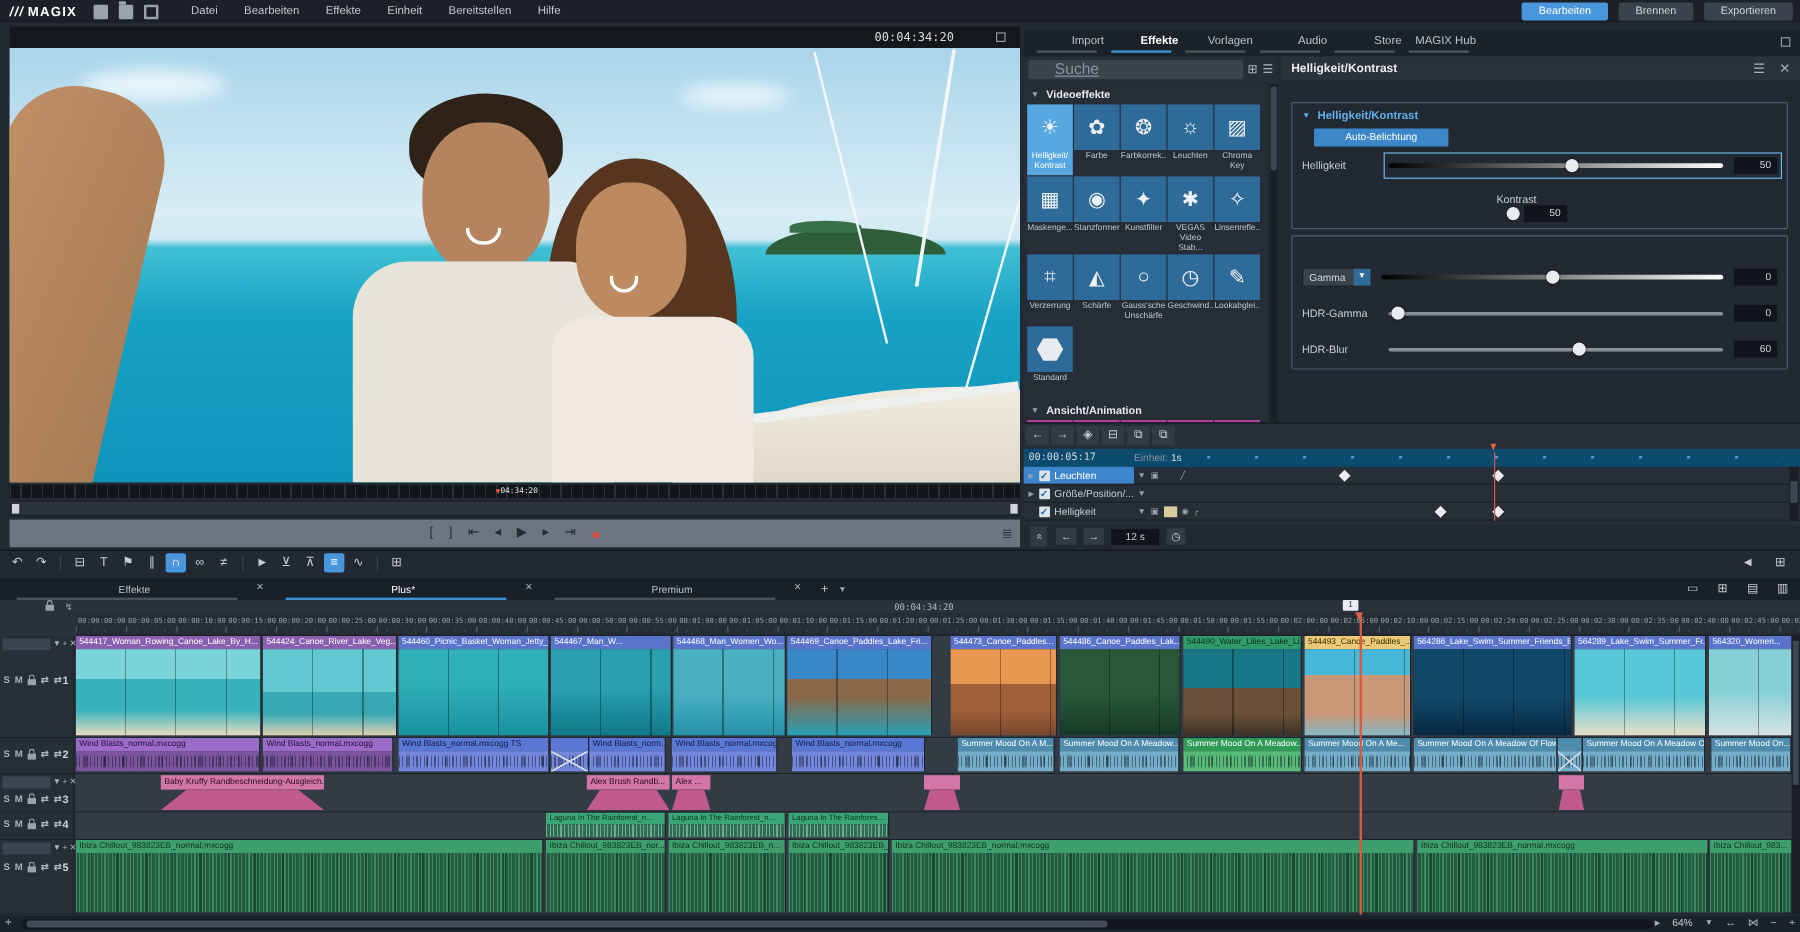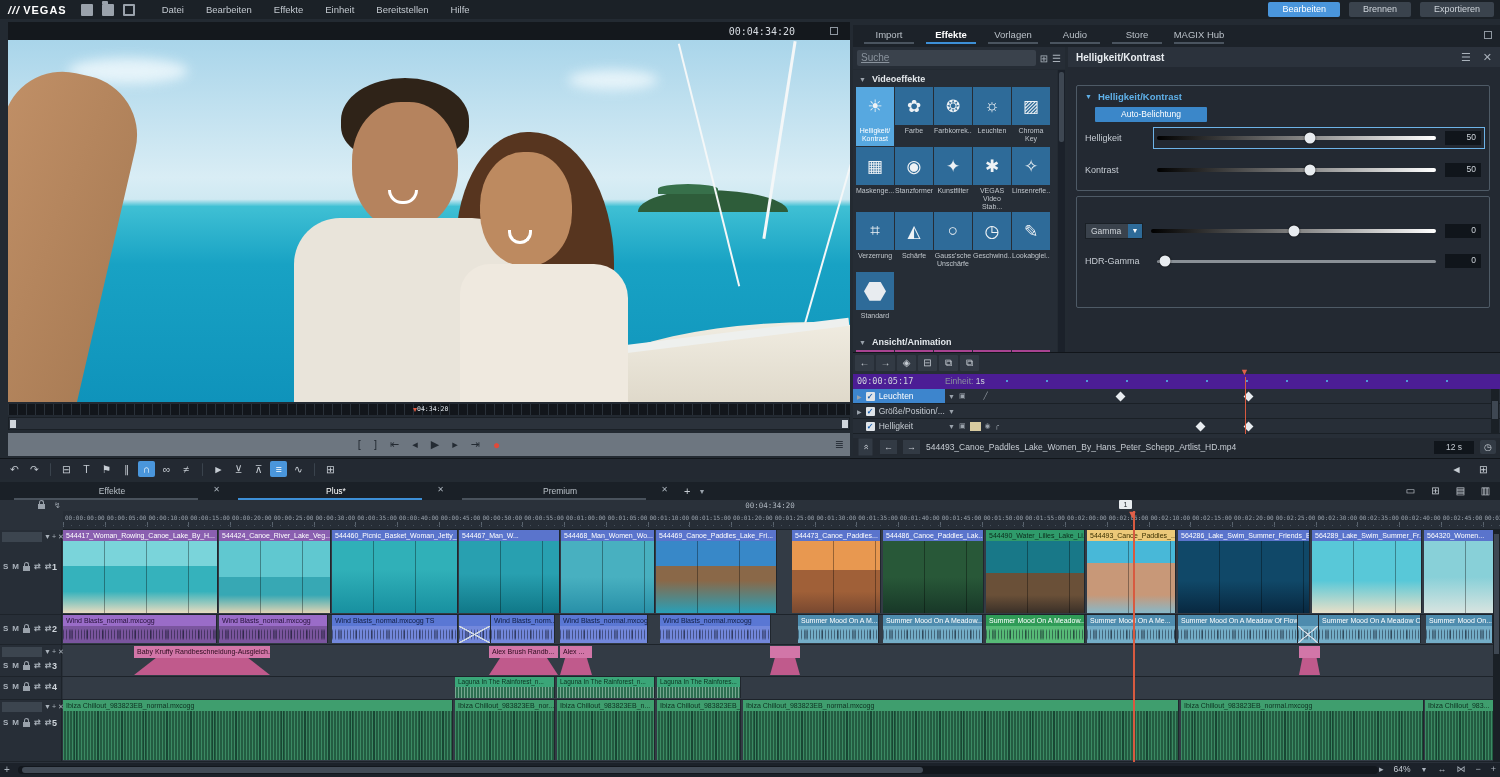--- a/index.html
+++ b/index.html
@@ -46,27 +46,27 @@
 .scrub-ph .t { color:#dfe4e9; font-size:6.5px; font-family:"DejaVu Sans Mono",monospace; }
 .pv-range { position:absolute; left:8px; top:417px; width:842px; height:13px; background:#2b323b; border:1px solid #1a2026; }
 .rng-h { position:absolute; top:2px; width:6px; height:8px; background:#cfd4da; }
 .transport { position:absolute; left:8px; top:433px; width:842px; height:23px; background:#6d7680; display:flex; align-items:center; justify-content:center; gap:13px; }
 .tp-btn { color:#242b33; font-size:11px; line-height:1; cursor:default; }
 .tp-btn.rec { color:#e04a3a; font-size:12px; }
 .tp-vol { position:absolute; right:6px; top:5px; color:#2c333c; font-size:11px; }
 
 
 .fx-tabbar { position:absolute; left:853px; top:25px; width:647px; height:22px; background:#1c2229; display:flex; padding-left:5px; }
-.fx-tab { position:relative; width:62px; text-align:center; font-size:9.5px; color:#bac1c8; padding-top:4px; }
+.fx-tab { position:relative; width:62px; text-align:right; font-size:9.5px; color:#bac1c8; padding-top:4px; }
 .fx-tab::after { content:''; position:absolute; left:6px; right:6px; bottom:3px; height:2px; background:#4a545f; }
 .fx-tab.active { color:#fff; font-weight:bold; }
 .fx-tab.active::after { background:#3d8fd6; }
 .win-ic { position:absolute; right:8px; top:6px; width:8px; height:8px; border:1px solid #8f97a0; }
 .fx-search-row { position:absolute; left:853px; top:47px; width:212px; height:22px; background:#262d36; display:flex; align-items:center; gap:4px; padding:0 4px; }
-.search-box { flex:1; height:16px; background:#3a424c; border-radius:2px; color:#8a939d; font-size:10px; line-height:16px; padding:0 4px;text-decoration:underline; }
+.search-box { flex:1; height:16px; background:#3a424c; border-radius:2px; color:#8a939d; font-size:13px; line-height:16px; padding:0 22px;text-decoration:underline; }
 .view-ic { color:#aab2bb; font-size:10px; }
 
 
 .fx-list { position:absolute; left:853px; top:70px; width:204px; height:285px; background:#262d36; overflow:hidden; }
 .fx-sec { display:flex; align-items:center; gap:6px; padding:4px 6px 3px; color:#e4e8ec; font-size:9px; font-weight:bold; }
 .fx-sec .arr { color:#9aa2ab; font-size:7px; }
 .fxgrid { display:grid; grid-template-columns:repeat(5,38px); gap:1px; padding:0 3px; }
 .tile { width:38px; }
 .ticon { height:38px; background:#2e6b99; color:#eef2f5; display:flex; align-items:center; justify-content:center; font-size:17px; }
 .tlabel { font-size:7px; color:#c0c6cc; text-align:center; min-height:21px; line-height:1.15; padding-top:2px; overflow:hidden; }
@@ -96,21 +96,21 @@
 .shandle { position:absolute; top:50%; transform:translate(-50%,-50%); width:11px; height:11px; border-radius:50%; background:#e8ecf0; box-shadow:0 0 2px #000; }
 .sval { width:36px; height:14px; background:#10151b; color:#cfd5db; font-size:8.5px; text-align:right; padding:1px 5px 0 0; margin-left:9px; }
 .srow.focused .sliderzone { outline:1px solid #6db3e8; outline-offset:3px; }
 .dropdown { width:58px; height:16px; background:#3a424c; border:1px solid #1a2026; display:flex; align-items:center; font-size:8.5px; color:#d0d5da; padding-left:5px; margin-right:8px; }
 .dropdown .dd-arr { margin-left:auto; width:14px; height:14px; background:#2e6b99; color:#fff; font-size:7px; text-align:center; line-height:14px; }
 
 
 .kf { position:absolute; left:853px; top:352px; width:647px; height:103px; background:#272e37; border-top:1px solid #11151a; }
 .kf-toolbar { position:absolute; left:2px; top:2px; display:flex; gap:2px; }
 .kf-tb { width:19px; height:16px; background:#323a44; color:#c6ccd3; font-size:10px; text-align:center; line-height:16px; border-radius:1px; }
-.kf-head { position:absolute; left:0; top:21px; width:647px; height:15px; background:#4c1d95; display:flex; }
+.kf-head { position:absolute; left:0; top:21px; width:647px; height:15px; background:#0c4a6e; display:flex; }
 .kf-tc { width:92px; font-family:"DejaVu Sans Mono",monospace; font-size:8.5px; color:#cfd5db; padding:2px 0 0 4px; }
 .kf-unit { width:61px; font-size:8.5px; color:#8a939d; padding-top:2px; }
 .kf-unit b { color:#cfd5db; font-weight:normal; }
 .kf-ruler { position:relative; width:480px; }
 .kf-ruler .dots { position:absolute; left:0; right:0; top:6px; height:2px; background:repeating-linear-gradient(90deg,#4f98d8 0 2px,transparent 2px 40px); }
 .kf-row { position:absolute; left:0; width:647px; height:15px; border-bottom:1px solid #1a2026; display:flex; }
 .kf-label { width:92px; display:flex; align-items:center; gap:4px; padding-left:4px; font-size:8.5px; color:#c6ccd3; }
 .kf-label.sel { background:#3d85cd; color:#fff; }
 .kf-exp { font-size:6px; color:#9aa2ab; }
 .cbx { width:9px; height:9px; background:#dfe4e9; color:#1a5fae; font-size:8px; line-height:9px; text-align:center; font-weight:bold; border-radius:1px; }
@@ -233,21 +233,21 @@
 .sb-zoom { font-size:8.5px; color:#c6ccd3; }
 </style>
 </head>
 <body>
 
 <div class="app">
 
   <div class="menubar">
     <div class="logo">
         <span class="sl">///</span>
-        <span>VEGAS</span>
+        <span>MAGIX</span>
       </div>
     <div class="file-icons">
       <div class="fi"></div>
       <div class="fi folder"></div>
       <div class="fi save"></div>
     </div>
     <div class="menus">
 
     <div class="menu-item">Datei</div>
         <div class="menu-item">Bearbeiten</div>
@@ -445,21 +445,21 @@
       <div class="auto-btn">Auto-Belichtung</div>
       <div class="srow focused" style="top:43px;">
         <div class="slabel">Helligkeit</div>
         <div class="sliderzone">
           <div class="strack grad">
               <div class="shandle" style="left:55%;"></div>
             </div>
           <div class="sval">50</div>
         </div>
       </div>
-      <div class="srow" style="top:75px;">
+      <div class="srow" style="top:75px;flex-direction:column;">
         <div class="slabel">Kontrast</div>
         <div class="sliderzone">
           <div class="strack grad">
               <div class="shandle" style="left:55%;"></div>
             </div>
           <div class="sval">50</div>
         </div>
       </div>
     </div>
     <div class="grp grp2">
@@ -477,20 +477,29 @@
       </div>
       <div class="srow" style="top:55px;">
         <div class="slabel">HDR-Gamma</div>
         <div class="sliderzone">
           <div class="strack">
               <div class="shandle" style="left:3%;"></div>
             </div>
           <div class="sval">0</div>
         </div>
       </div>
+      <div class="srow" style="top:85px;">
+        <div class="slabel">HDR-Blur</div>
+        <div class="sliderzone">
+          <div class="strack">
+              <div class="shandle" style="left:57%;"></div>
+            </div>
+          <div class="sval">60</div>
+        </div>
+      </div>
     </div>
   </div>
 
   <div class="kf">
     <div class="kf-toolbar">
 
     <div class="kf-tb">←</div>
         <div class="kf-tb">→</div>
         <div class="kf-tb">◈</div>
         <div class="kf-tb">⊟</div>
@@ -550,21 +559,20 @@
       <div class="dia" style="left: 191px;"></div>
           <div class="dia" style="left: 239px;"></div>
         </div>
     </div>
     <div class="kf-phtri">▼</div>
     <div class="kf-phline"></div>
     <div class="kf-bottom">
       <div class="kf-bot-ic" style="transform:rotate(-90deg);">»</div>
       <div class="kf-bot-ic">←</div>
       <div class="kf-bot-ic">→</div>
-      <div class="kf-file">544493_Canoe_Paddles_Lake_Women_By_Hans_Peter_Schepp_Artlist_HD.mp4</div>
       <div class="kf-dur">12 s</div>
       <div class="kf-clock">◷</div>
     </div>
     <div class="kf-vscroll">
         <div class="thumb"></div>
       </div>
   </div>
 
   <div class="toolbar">
     <div style="display:flex;gap:3px;align-items:center;">

